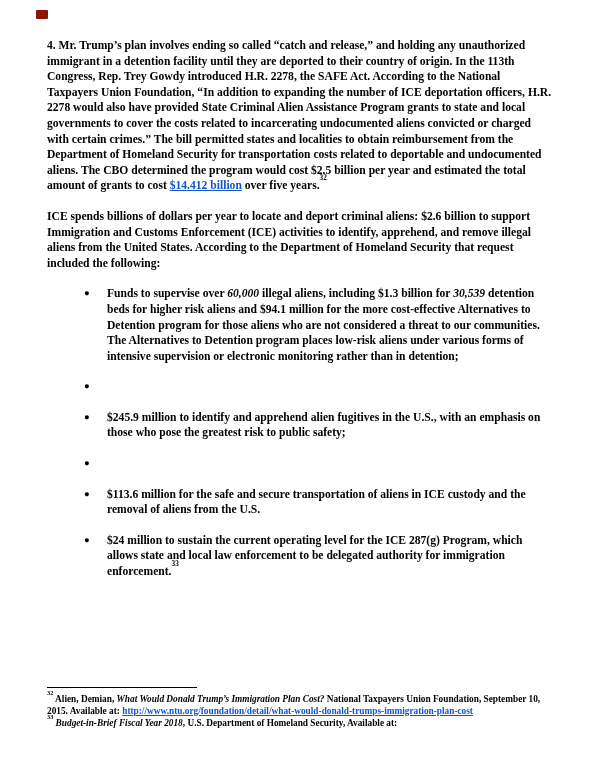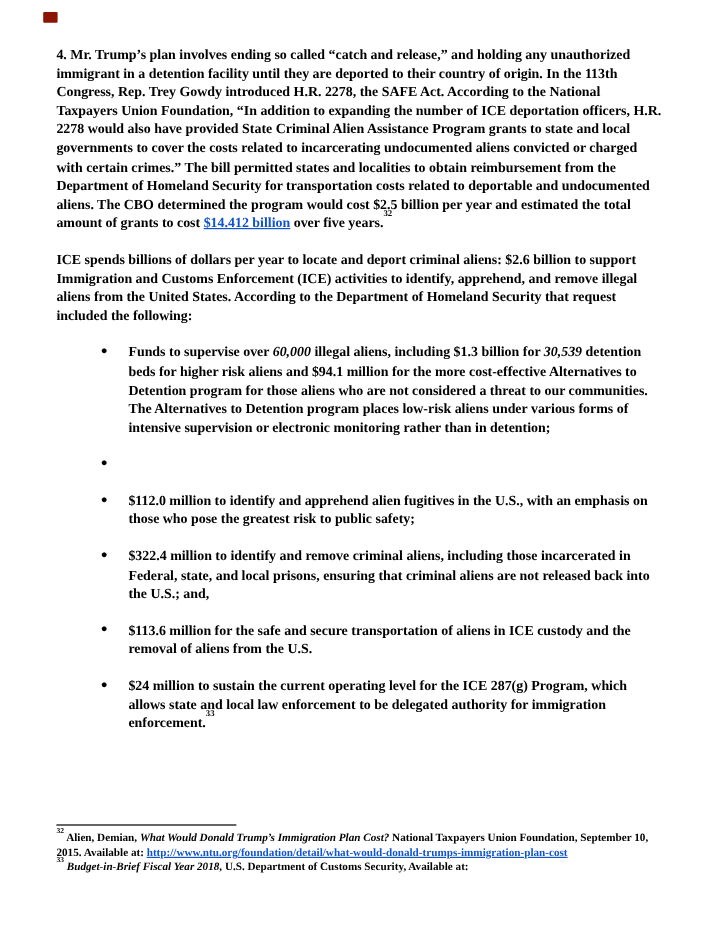--- a/index.html
+++ b/index.html
@@ -51,42 +51,41 @@
       <span class="glyph">●</span>
       <span class="btext"><span>Funds to supervise over </span><i>60,000</i><span> illegal aliens, including $1.3 billion for </span><i>30,539</i><span> detention beds for higher risk aliens and $94.1 million for the more cost-effective Alternatives to Detention program for those aliens who are not considered a threat to our communities. The Alternatives to Detention program places low-risk aliens under various forms of intensive supervision or electronic monitoring rather than in detention;</span></span>
     </li>
 
     <li class="bullet">
       <span class="glyph">●</span>
     </li>
 
     <li class="bullet">
       <span class="glyph">●</span>
-      <span class="btext">$112.0 million to identify and apprehend alien fugitives in the U.S., with an emphasis on those who pose the greatest risk to public safety;</span>
+      <span class="btext">$245.9 million to identify and apprehend alien fugitives in the U.S., with an emphasis on those who pose the greatest risk to public safety;</span>
     </li>
 
     <li class="bullet">
       <span class="glyph">●</span>
-      <span class="btext">$322.4 million to identify and remove criminal aliens, including those incarcerated in Federal, state, and local prisons, ensuring that criminal aliens are not released back into the U.S.; and,</span>
     </li>
 
     <li class="bullet">
       <span class="glyph">●</span>
       <span class="btext">$113.6 million for the safe and secure transportation of aliens in ICE custody and the removal of aliens from the U.S.</span>
     </li>
 
     <li class="bullet">
       <span class="glyph">●</span>
       <span class="btext"><span> $24 million to sustain the current operating level for the ICE 287(g) Program, which allows state and local law enforcement to be delegated authority for immigration enforcement.</span><sup class="fnref">33</sup></span>
     </li>
 
   </ul>
 
 
   <div class="footnotes">
     <div class="fn-rule"></div>
 
     <div class="fn"><sup class="fnref2">32</sup><span> Alien, Demian, </span><i>What Would Donald Trump’s Immigration Plan Cost?</i><span> National Taxpayers Union Foundation, September 10, 2015.  Available at: </span><a class="link">http://www.ntu.org/foundation/detail/what-would-donald-trumps-immigration-plan-cost</a></div>
 
-    <div class="fn"><sup class="fnref2">33</sup><i> Budget-in-Brief Fiscal Year 2018</i><span>, U.S. Department of Customs Security, Available at: </span><br></div>
+    <div class="fn"><sup class="fnref2">33</sup><i> Budget-in-Brief Fiscal Year 2018</i><span>, U.S. Department of Homeland Security, Available at: </span><br></div>
   </div>
 
 </div>
 
 </body></html>

